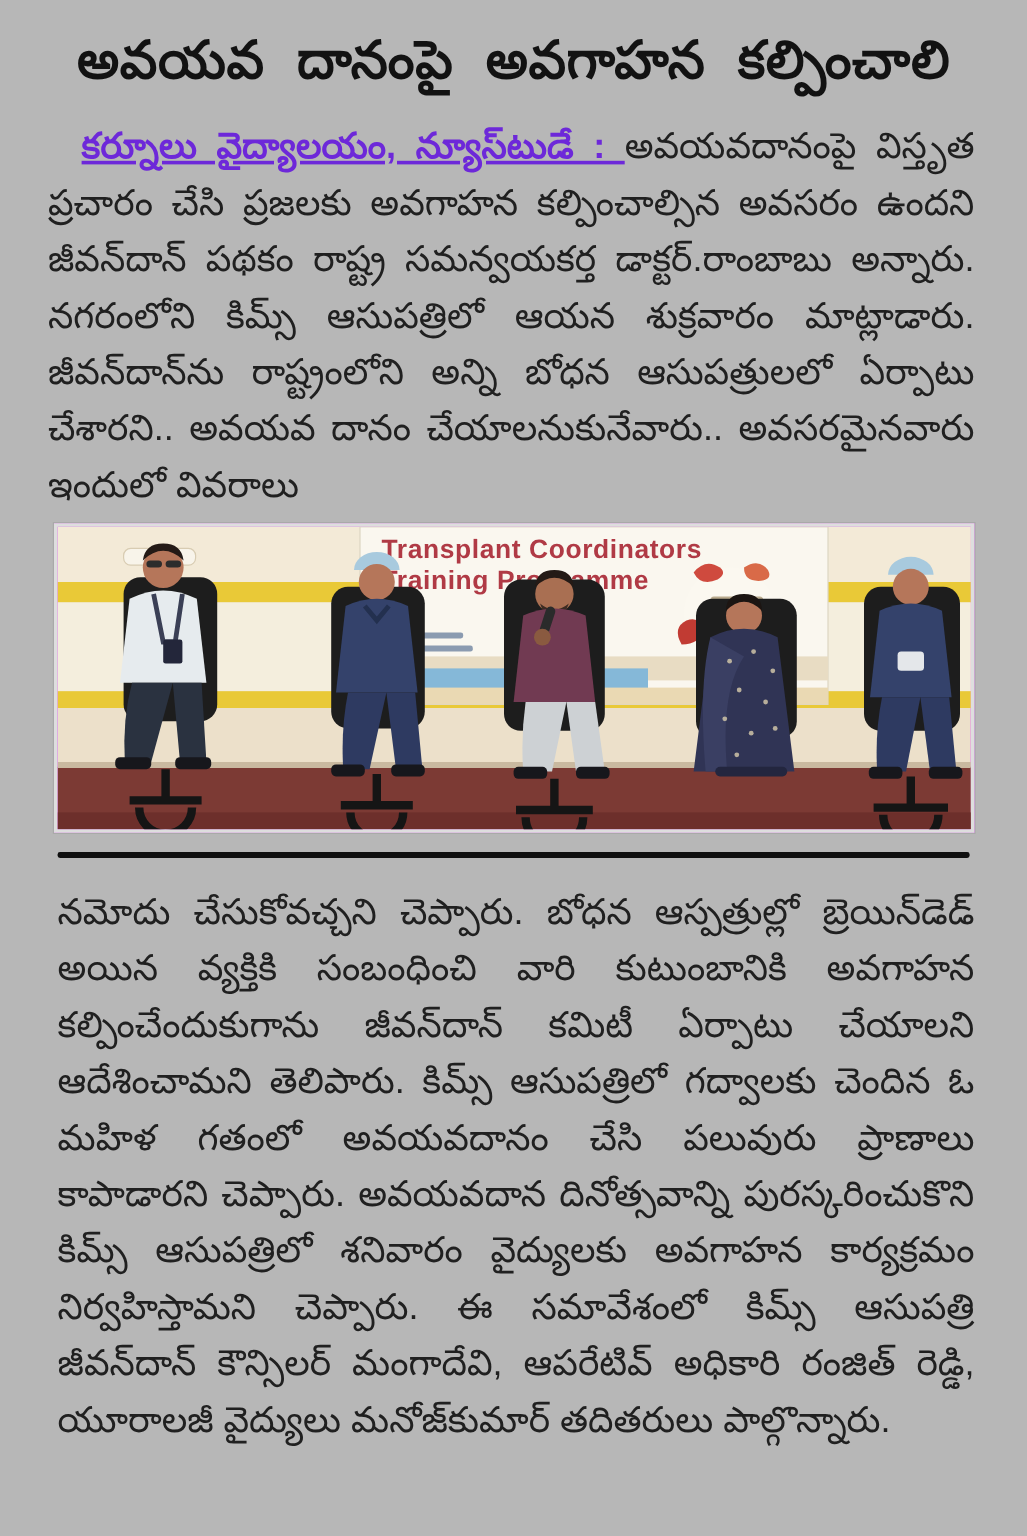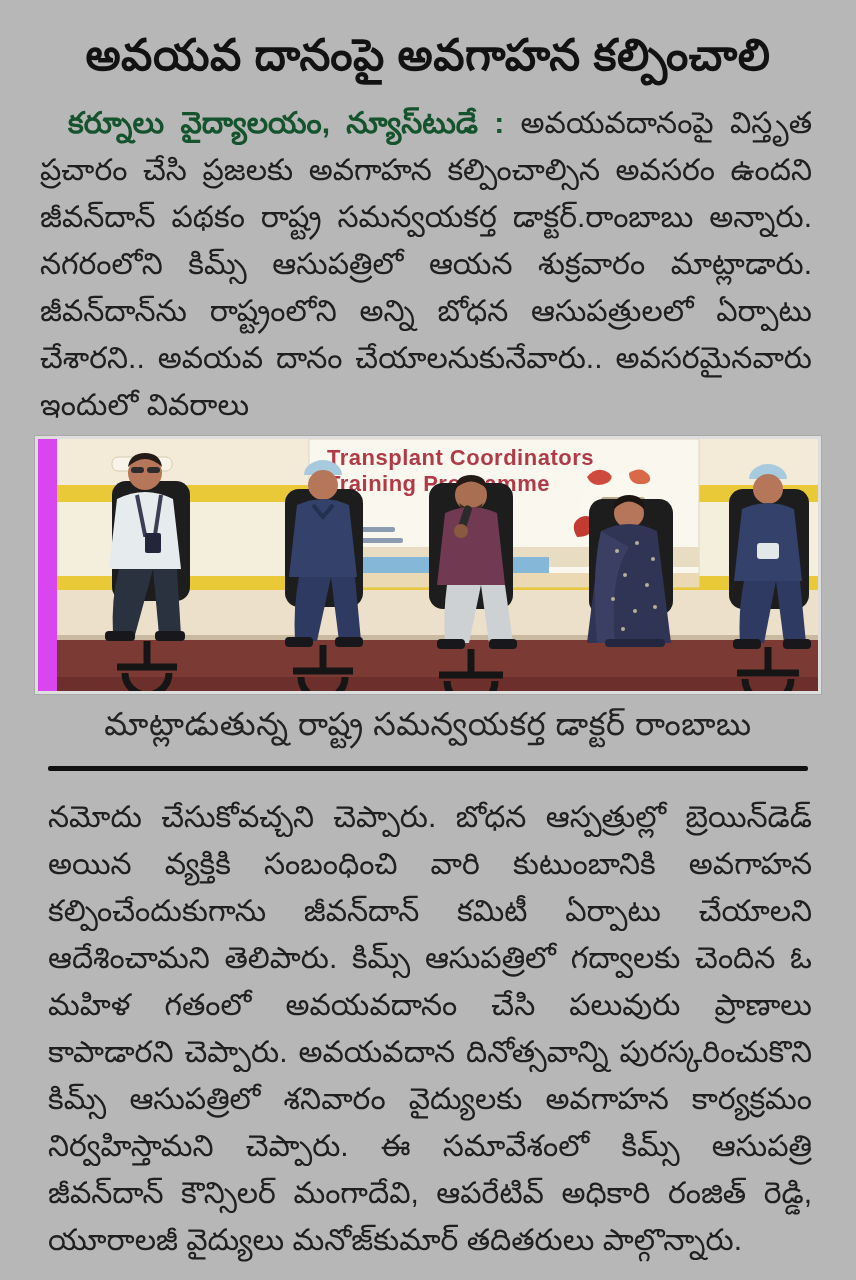--- a/index.html
+++ b/index.html
@@ -14,42 +14,42 @@
   .clip{width:856px;height:1280px;position:relative;}
 
   .headline{
     margin:26px 30px 0 30px;
     text-align:center;
     font-size:44px;
     font-weight:bold;
     color:#121212;
     letter-spacing:0.5px;
     line-height:1.3;
+    font-family:Liberation Mono, monospace;
   }
 
   .bodytext{
     margin:16px 44px 0 40px;
     font-size:30px;
     line-height:47px;
     text-align:justify;
     color:#202020;
     text-justify:inter-word;
   }
-  .bodytext .dateline{font-weight:bold;color:#14532d;}
+  .bodytext .dateline{font-weight:bold;color:#6d28d9;text-decoration:underline;}
   .p1{ text-indent:28px; }
   .p2{ margin-top:22px;margin-left:48px; }
 
   .photo{
     position:relative;
     margin:8px auto 0 auto;
     width:761px;height:252px;
     border:3px solid #dedede;
     background:#d946ef;
     box-shadow:0 0 0 1px #a9a9a9;
-    padding-left:19px;
   }
   .photo svg{display:block;width:100%;height:100%;}
 
   .caption{
     margin:12px 40px 0 40px;
     text-align:center;
     font-size:32px;
     color:#242424;
     letter-spacing:0.5px;
   }
@@ -190,19 +190,18 @@
         <path d="M685 70 q26 -12 52 0 l8 72 l-68 0 z" fill="#34426b"></path>
         <rect x="700" y="104" width="22" height="16" rx="3" fill="#e4e7ea"></rect>
         <path d="M687 142 l32 0 l-12 62 l-24 0 q-2 -32 4 -62z" fill="#2e3a61"></path>
         <path d="M719 142 l24 0 l6 62 l-22 0 z" fill="#2e3a61"></path>
         <rect x="676" y="200" width="28" height="10" rx="4" fill="#17171c"></rect>
         <rect x="726" y="200" width="28" height="10" rx="4" fill="#17171c"></rect>
       </g>
     </svg>
   </div>
 
-  <div class="caption">మాట్లాడుతున్న రాష్ట్ర సమన్వయకర్త డాక్టర్ రాంబాబు</div>
 
   <div class="rule"></div>
 
   <p class="bodytext p2">నమోదు చేసుకోవచ్చని చెప్పారు. బోధన ఆస్పత్రుల్లో బ్రెయిన్‌డెడ్ అయిన వ్యక్తికి సంబంధించి వారి కుటుంబానికి అవగాహన కల్పించేందుకుగాను జీవన్‌దాన్ కమిటీ ఏర్పాటు చేయాలని ఆదేశించామని తెలిపారు. కిమ్స్ ఆసుపత్రిలో గద్వాలకు చెందిన ఓ మహిళ గతంలో అవయవదానం చేసి పలువురు ప్రాణాలు కాపాడారని చెప్పారు. అవయవదాన దినోత్సవాన్ని పురస్కరించుకొని కిమ్స్ ఆసుపత్రిలో శనివారం వైద్యులకు అవగాహన కార్యక్రమం నిర్వహిస్తామని చెప్పారు. ఈ సమావేశంలో కిమ్స్ ఆసుపత్రి జీవన్‌దాన్ కౌన్సిలర్ మంగాదేవి, ఆపరేటివ్ అధికారి రంజిత్ రెడ్డి, యూరాలజీ వైద్యులు మనోజ్‌కుమార్ తదితరులు పాల్గొన్నారు.</p>
 
 </div>
 
 </body></html>

